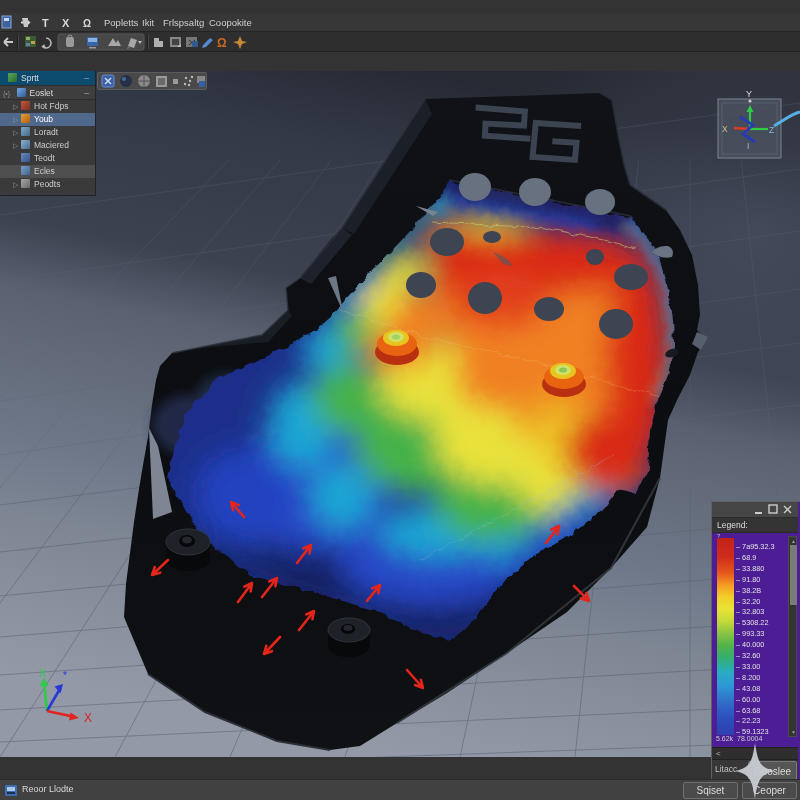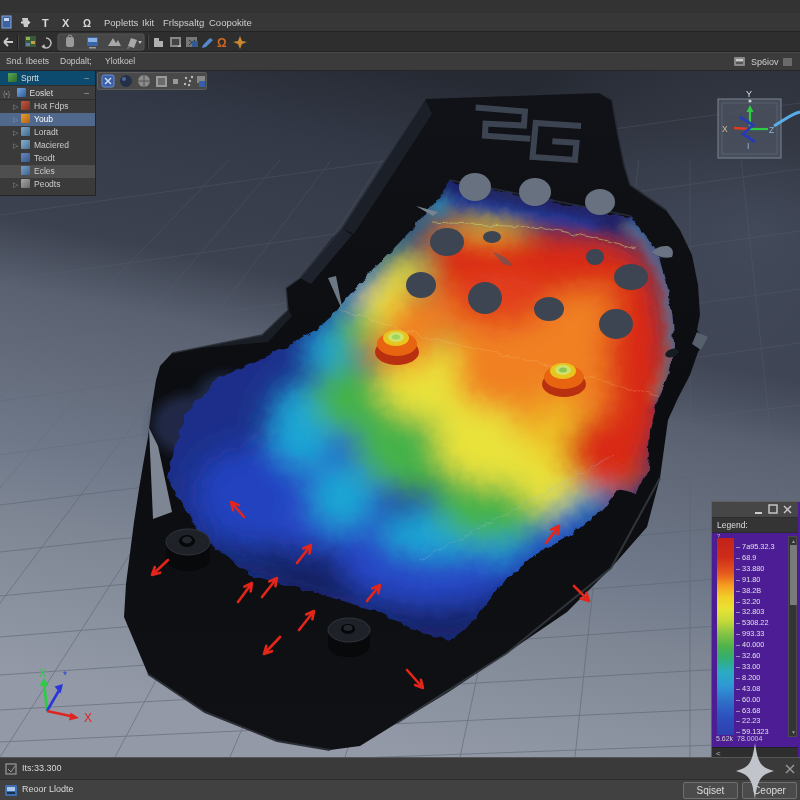--- a/index.html
+++ b/index.html
@@ -422,33 +422,20 @@
         <path d="M170,15 l11,0 l0,-3 l-4,3 Z" fill="#b8b8b8"></path>
     <rect x="186" y="5" width="11" height="10" fill="#777777"></rect>
         <path d="M189,8 l6,5 M195,8 l-6,5" stroke="#333" stroke-width="1"></path>
         <rect x="192" y="9" width="6" height="6" fill="#335a90"></rect>
     <path d="M203,13 l7,-7 l3,2 l-7,7 l-4,1 Z" fill="#5588cc"></path>
     <text x="217" y="15" fill="#d06820" font-size="12" font-weight="bold" font-family="Liberation Sans">Ω</text>
     <path d="M240,4 l2,5 l5,1 l-5,2 l-2,5 l-2,-5 l-5,-2 l5,-1 Z" fill="#c88830"></path>
   </svg>
 </div>
 
-<div class="abs" id="crumbs">
-  <span class="abs" style="left:6px;top:3px">Snd. Ibeets</span>
-  <span class="abs" style="left:60px;top:3px">Dopdalt;</span>
-  <span class="abs" style="left:105px;top:3px">Ylotkoel</span>
-  <svg class="abs" style="left:733px;top:2px" width="67" height="15">
-    <rect x="1" y="2" width="11" height="9" fill="#888" rx="1"></rect>
-        <rect x="3" y="4" width="7" height="2" fill="#ccc"></rect>
-        <rect x="3" y="7" width="7" height="2" fill="#555"></rect>
-    <text x="18" y="10" fill="#cfcfcf" font-size="9" font-family="Liberation Sans">Sp6iov</text>
-    <rect x="50" y="3" width="9" height="8" fill="#6a6a6a"></rect>
-    <path d="M70,3 l7,7 m0,-7 l-7,7" stroke="#aaaaaa" stroke-width="1.4"></path>
-  </svg>
-</div>
 
 <div class="abs" id="tree">
   <div class="trow" style="height:15px;line-height:15px;background:#0c4a6e;border-bottom:1px solid #2e2e2e">
     <span class="tic" style="margin-left:8px;background:linear-gradient(135deg,#58a858,#2d6a2d)"></span><span style="color:#dddddd">Sprtt</span>
     <span class="abs" style="right:6px;top:0;color:#aaa">–</span>
   </div>
   <div class="trow" style="height:14px;line-height:14px;background:#3e3e3e;border-bottom:1px solid #2e2e2e">
     <span style="margin-left:3px;color:#8a8a8a;font-size:7px">{•}</span>
     <span class="tic" style="margin-left:4px;background:linear-gradient(135deg,#74a8e0,#2d5a9a)"></span><span style="color:#dddddd">Eoslet</span>
     <span class="abs" style="right:6px;top:0;color:#aaa">–</span>
@@ -523,30 +510,20 @@
   </div>
   <div class="abs" style="left:4px;top:233px;font-size:7px;color:#cccccc">5.62k&nbsp;&nbsp;78.0004</div>
   <div class="abs" style="left:0;top:245px;width:86px;height:13px;background:#2e2e2e;border-top:1px solid #222;border-bottom:1px solid #222;color:#bbb;font-size:8px;line-height:12px;padding-left:4px">˂</div>
   <div class="abs" id="tabs">
     <span class="abs" style="left:3px;top:4px;color:#c0c0c0;font-size:8.5px">Litacc</span>
     <span class="abs btn" style="left:36px;top:1px;width:49px;height:21px;line-height:19px;background:#555555;border-color:#7a7a7a">Gooslee</span>
   </div>
   <div class="abs" style="right:2px;bottom:-1px;color:#aaa;font-size:7px">➤</div>
 </div>
 
-<div class="abs" id="statusbar1">
-  <svg class="abs" style="left:5px;top:5px" width="14" height="12">
-        <rect x="1" y="1" width="10" height="10" fill="none" stroke="#9a9a9a" stroke-width="1.2"></rect>
-        <path d="M3,6 l3,3 l4,-6" stroke="#9a9a9a" fill="none"></path>
-      </svg>
-  <span class="abs" style="left:22px;top:5px">Its:33.300</span>
-  <svg class="abs" style="right:4px;top:5px" width="12" height="12">
-        <path d="M2,2 l8,8 m0,-8 l-8,8" stroke="#999" stroke-width="1.4"></path>
-      </svg>
-</div>
 <div class="abs" id="statusbar2">
   <svg class="abs" style="left:5px;top:4px" width="14" height="13">
         <rect x="0" y="1" width="12" height="11" rx="1" fill="#3e6cb0"></rect>
         <rect x="2" y="3" width="8" height="4" fill="#a8c8e8"></rect>
         <rect x="2" y="8" width="8" height="2" fill="#16304f"></rect>
       </svg>
   <span class="abs" style="left:22px;top:4px">Reoor Llodte</span>
   <span class="btn" style="left:683px;top:2px;width:55px">Sqiset</span>
   <span class="btn" style="left:742px;top:2px;width:55px">Ceoper</span>
 </div>

